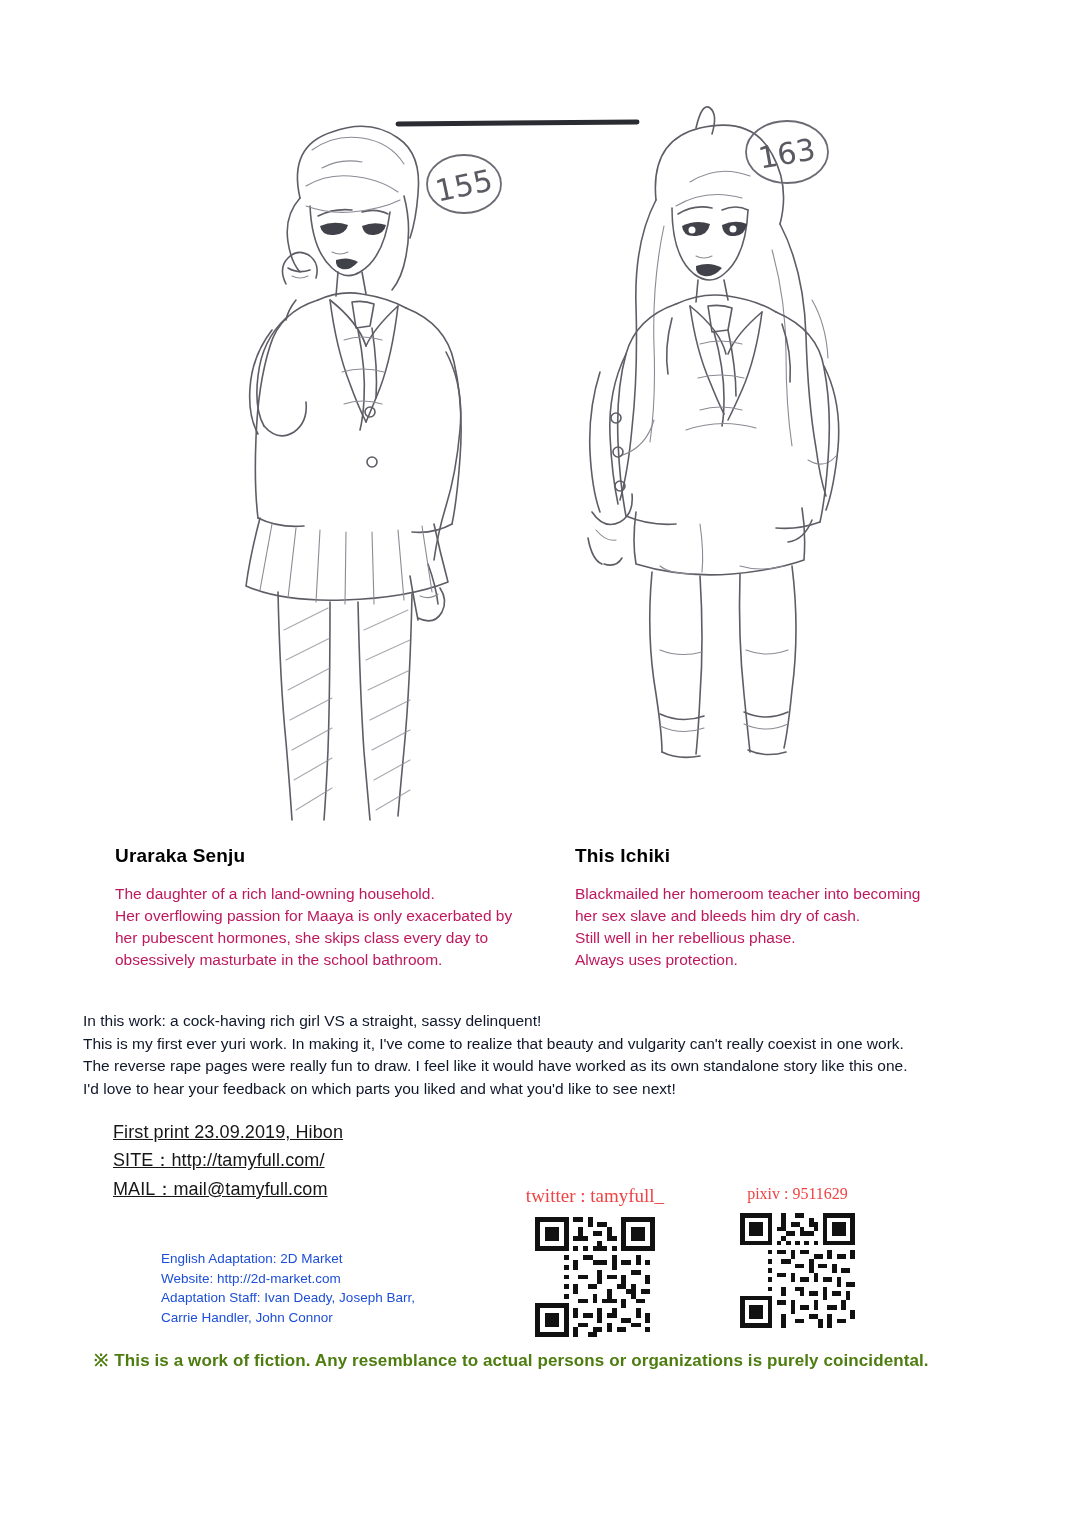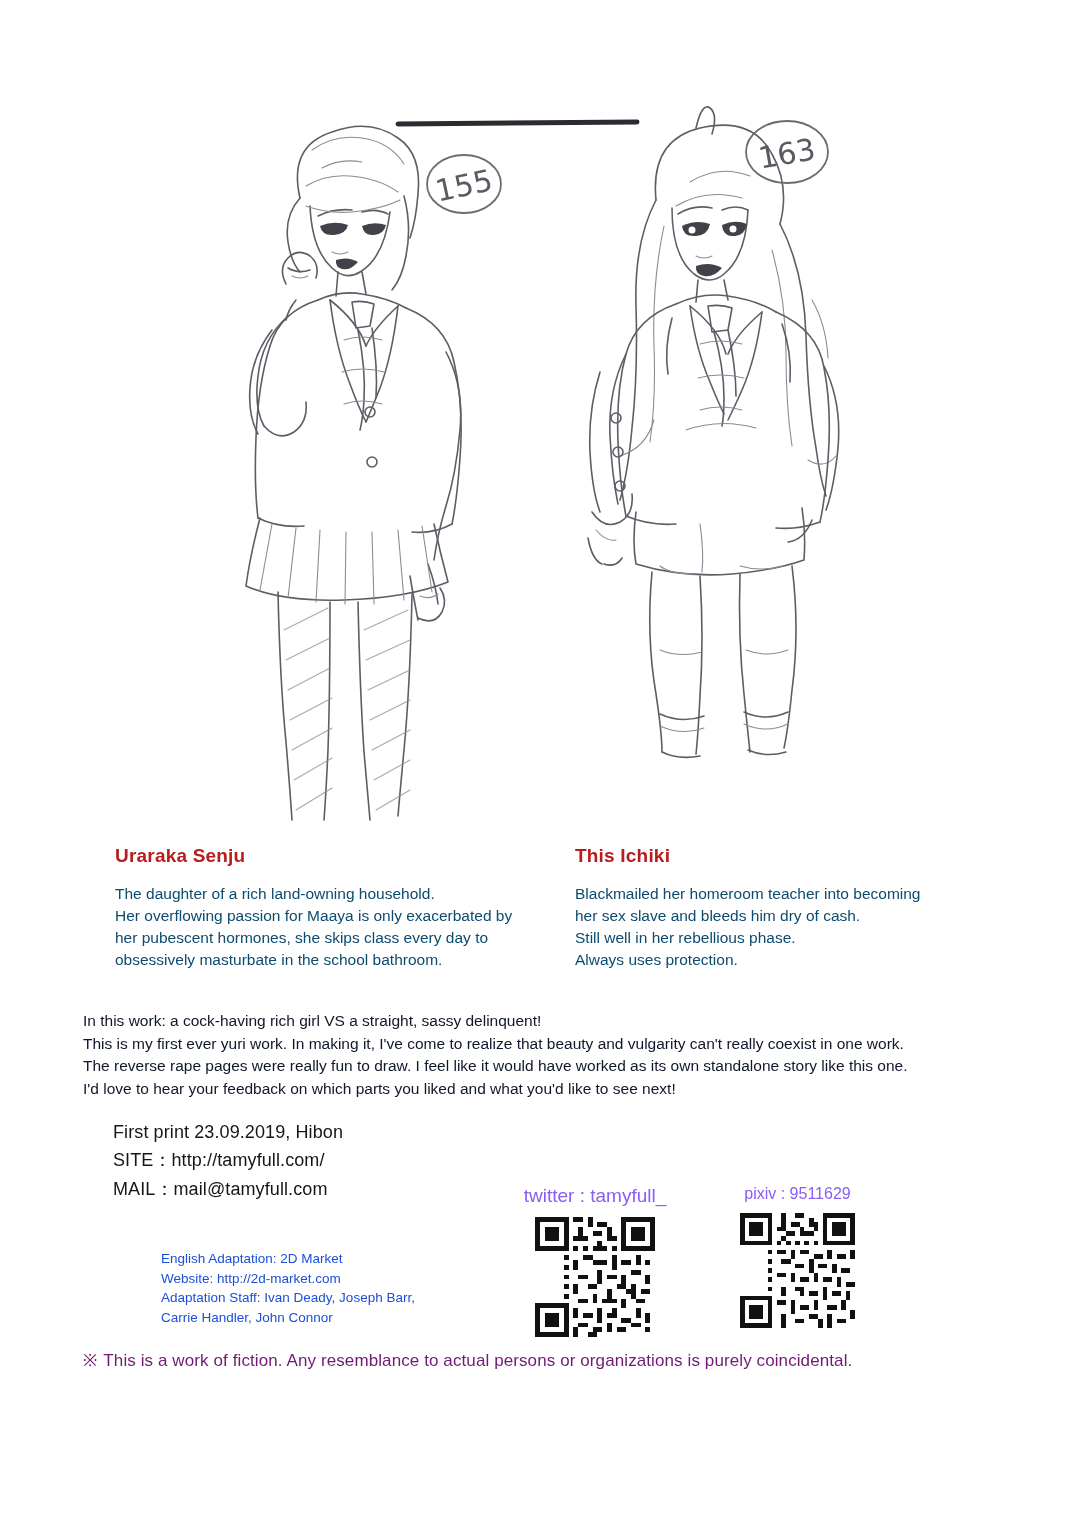--- a/index.html
+++ b/index.html
@@ -41,26 +41,26 @@
     top: 0;
   }
   .profile.left  { left: 115px; width: 440px; }
   .profile.right { left: 575px; width: 440px; }
 
   .profile-name {
     font-size: 19px;
     font-weight: bold;
     letter-spacing: 0.2px;
     margin: 0 0 16px 0;
-    color: #b91c1c;
+    color: #000000;
   }
   .profile-desc {
     font-size: 15.5px;
     line-height: 1.42;
-    color: #0c4a6e;
+    color: #be185d;
     white-space: pre-line;
   }
 
   
   .afterword {
     position: absolute;
     left: 83px;
     top: 1010px;
     width: 930px;
     font-size: 15.5px;
@@ -81,20 +81,21 @@
     font-weight: bold;
     letter-spacing: -0.2px;
     color: #111111;
     margin: 0 0 9px 0;
   }
   .colophon-line {
     font-size: 18px;
     line-height: 1.58;
     color: #161616;
     letter-spacing: 0.1px;
+    text-decoration: underline;
   }
   .credits {
     position: absolute;
     left: 113px;
     top: 1249px;
     width: 400px;
     font-size: 13.5px;
     line-height: 1.45;
     color: #1d4ed8;
     white-space: pre-line;
@@ -111,42 +112,43 @@
   }
   .social-col {
     position: absolute;
     top: 0;
     text-align: center;
   }
   .social-col.twitter { left: 0px;   width: 190px; }
   .social-col.pixiv   { left: 205px; width: 185px; }
 
   .social-label {
-    font-family: Liberation Sans, sans-serif;
+    font-family: Liberation Serif, serif;
     font-size: 19px;
-    color: #8b5cf6;
+    color: #ef4444;
     white-space: nowrap;
     margin-bottom: 10px;
   }
   .social-col.pixiv .social-label { font-size: 16px; }
 
   .qr {
     display: inline-block;
     image-rendering: pixelated;
   }
 
   
   .disclaimer {
     position: absolute;
-    left: 83px;
+    left: 94px;
     top: 1348px;
     width: 940px;
     font-size: 17px;
-    color: #701a75;
+    color: #4d7c0f;
     letter-spacing: 0.1px;
+    font-weight: bold;
   }
   .disclaimer .mark { margin-right: 6px; }
 
   
   .ink   { fill: none; stroke: #5d5d66; stroke-width: 1.6; stroke-linecap: round; stroke-linejoin: round; }
   .ink-l { fill: none; stroke: #8b8b95; stroke-width: 1.1; stroke-linecap: round; stroke-linejoin: round; }
   .fill-d { fill: #41414a; stroke: none; }
   .note  { fill: none; stroke: #6b6b74; stroke-width: 1.8; stroke-linecap: round; stroke-linejoin: round; }
   .note-t { fill: #5a5a63; font-family: "DejaVu Sans", sans-serif; font-size: 30px; }
 </style>

